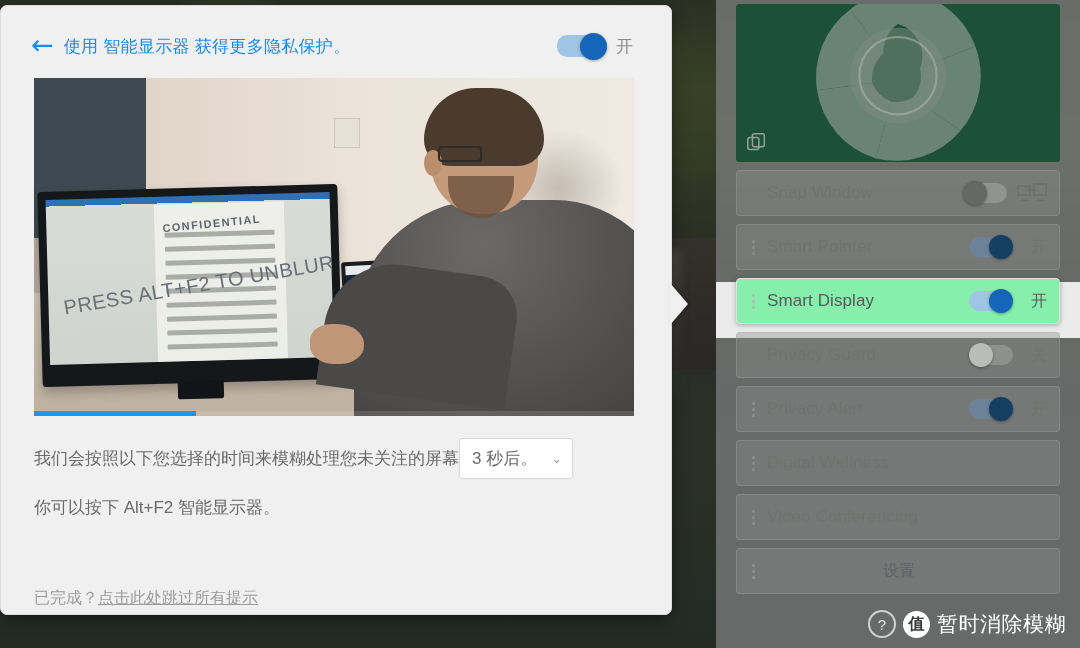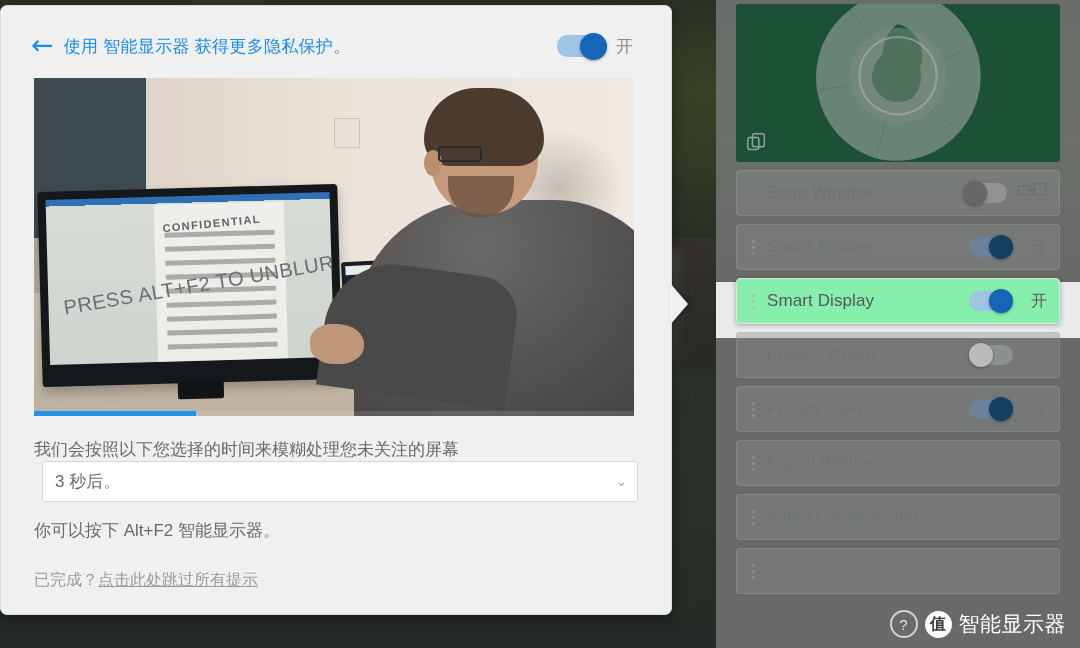--- a/index.html
+++ b/index.html
@@ -296,41 +296,40 @@
   .video-progress {
     position: absolute; left: 0; bottom: 0; height: 5px; width: 100%;
     background: rgba(255,255,255,.12);
   }
   .video-progress > i {
     display: block; height: 100%; background: #2196e8;
   }
 
   
   .desc-row {
-    display: flex; 
+    display: flex; align-items: center;
     margin: 22px 33px 0 33px;
-    font-size: 17px; color: #6a6a6a; flex-direction: column;
+    font-size: 17px; color: #6a6a6a;
   }
   .desc-text { white-space: nowrap; }
   .select-box {
-    margin-left: 8px;
     display: flex; align-items: center; gap: 14px;
     background: #ffffff; border: 1px solid #d6d6d6; border-radius: 3px;
     padding: 8px 10px 8px 12px;
     font-size: 17px; color: #6a6a6a;
     min-width: 106px;
   }
   .select-chevron { color: #9a9a9a; font-size: 13px; margin-left: auto; }
   .desc-2 { margin: 17px 33px 0 33px; font-size: 17px; color: #6a6a6a; }
 
   .dialog-footer {
     display: flex; align-items: center;
     margin: 28px 33px 0 33px;
   }
-  .skip-text { font-size: 16px; color: #9a9a9a; }
+  .skip-text { font-size: 16px; color: #9a9a9a; margin-top: 41px; }
   .skip-link { color: #9a9a9a; text-decoration: underline; }
   .continue-btn {
     margin-left: auto;
     background: #1a8cf0; color: #ffffff;
     border: none; border-radius: 3px;
     font-size: 20px;
     padding: 14px 38px;
     font-family: "Liberation Sans", sans-serif;
     cursor: pointer;
   }
@@ -466,26 +465,27 @@
       <span class="row-label">Video Conferencing</span>
       <span class="state-spacer"></span>
     </div>
 
     <div class="row disabled settings-row">
       <span class="drag-dots">
           <i></i>
           <i></i>
           <i></i>
         </span>
+      <span class="row-label">设置</span>
     </div>
 
     <div class="watermark">
       <span class="wm-help">?</span>
       <span class="wm-logo">值</span>
-      <span class="wm-text">智能显示器</span>
+      <span class="wm-text">暂时消除模糊</span>
     </div>
   </div>
 
   <div class="dialog">
     <div class="dialog-pointer"></div>
 
     <div class="dialog-header">
       <span class="back-arrow">←</span>
       <span class="dialog-title">使用 智能显示器 获得更多隐私保护。</span>
       <span class="hdr-toggle">

